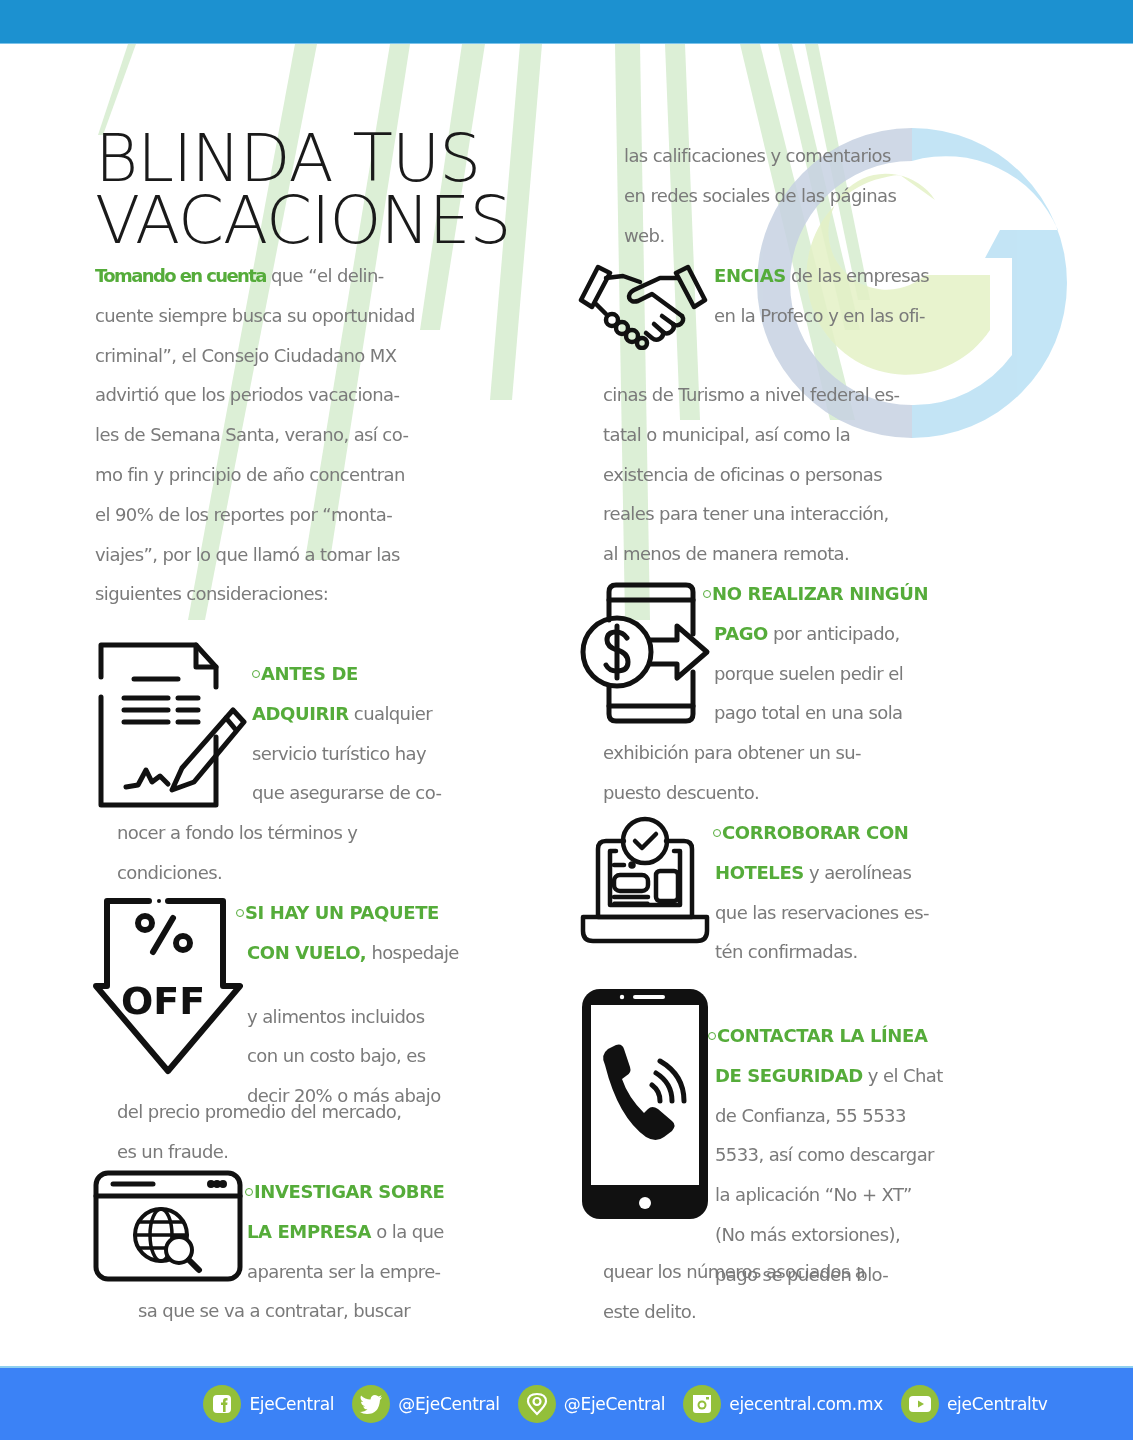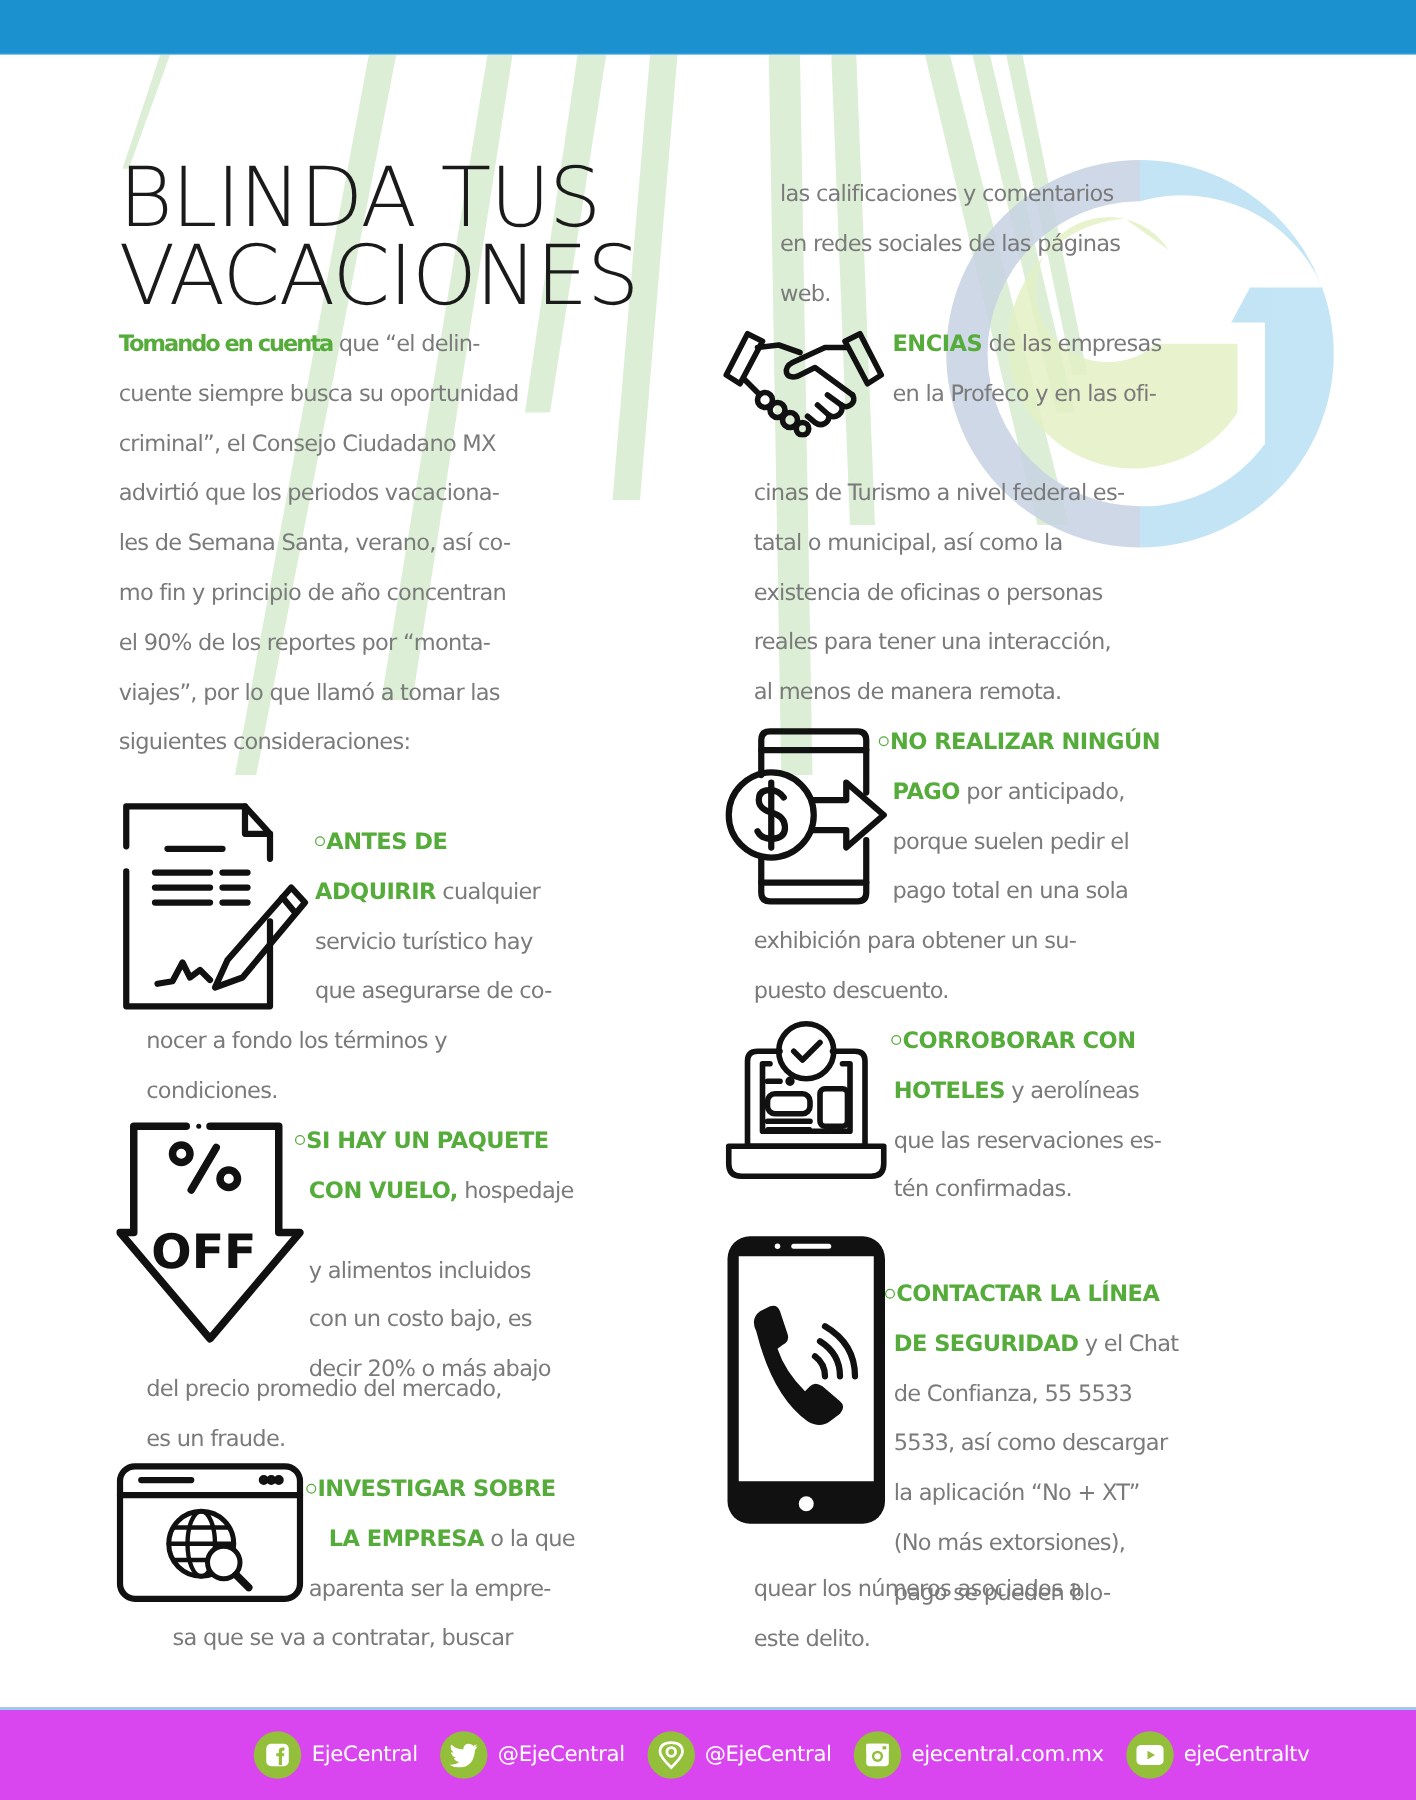--- a/index.html
+++ b/index.html
@@ -27,21 +27,21 @@
   .green { color: #55ac3a; font-weight: bold; letter-spacing: -0.4px; }
   .lead { color: #55ac3a; font-weight: 900; letter-spacing: -1.6px; }
   .bullet-dot {
     display: inline-block; width: 6px; height: 6px; border: 1.6px solid #55ac3a;
     border-radius: 50%; margin-right: 1px; vertical-align: 2px;
   }
   .icon { position: absolute; }
   .icon svg { display: block; }
   .footer {
     position: absolute; left: 0; top: 1366px; width: 1133px; height: 74px;
-    background: #d946ef; border-top: 2px solid #8fd0ef;
+    background: #3b82f6; border-top: 2px solid #8fd0ef;
     display: flex; align-items: center; justify-content: center; gap: 18px;
     padding-left: 118px; box-sizing: border-box;
   }
   .social { display: flex; align-items: center; gap: 8px; color: #ffffff;
     font-family: "DejaVu Sans", sans-serif; font-size: 17px; letter-spacing: -0.3px; }
   .social .circle {
     width: 38px; height: 38px; border-radius: 50%; background: #93bf3a;
     display: flex; align-items: center; justify-content: center;
   }
 </style>
@@ -149,21 +149,21 @@
     <ellipse cx="68" cy="65" rx="11" ry="26" stroke-width="3.5"></ellipse>
     <line x1="42" y1="65" x2="94" y2="65" stroke-width="3.5"></line>
     <line x1="46" y1="52" x2="90" y2="52" stroke-width="3.5"></line>
     <line x1="46" y1="78" x2="90" y2="78" stroke-width="3.5"></line>
     <circle cx="86" cy="80" r="13" fill="#fff" stroke-width="4"></circle>
     <line x1="96" y1="90" x2="106" y2="100" stroke-width="6"></line>
   </svg>
 </div>
 <div class="text-block" style="left:245px; top:1172px;">
   <span class="line"><span class="bullet-dot"></span><span class="green">INVESTIGAR SOBRE</span></span>
-  <span class="line" style="padding-left:2px;margin-left:16px;"><span class="green">LA EMPRESA</span><span> o la que</span></span>
+  <span class="line" style="padding-left:2px;"><span class="green">LA EMPRESA</span><span> o la que</span></span>
   <span class="line" style="padding-left:2px;">aparenta ser la empre-</span>
 </div>
 <div class="text-block" style="left:138px; top:1291px;">
   <span class="line">sa que se va a contratar, buscar</span>
 </div>
 <div class="text-block" style="left:624px; top:136px;">
   <span class="line">las calificaciones y comentarios</span>
   <span class="line">en redes sociales de las páginas</span>
   <span class="line">web.</span>
 </div>

